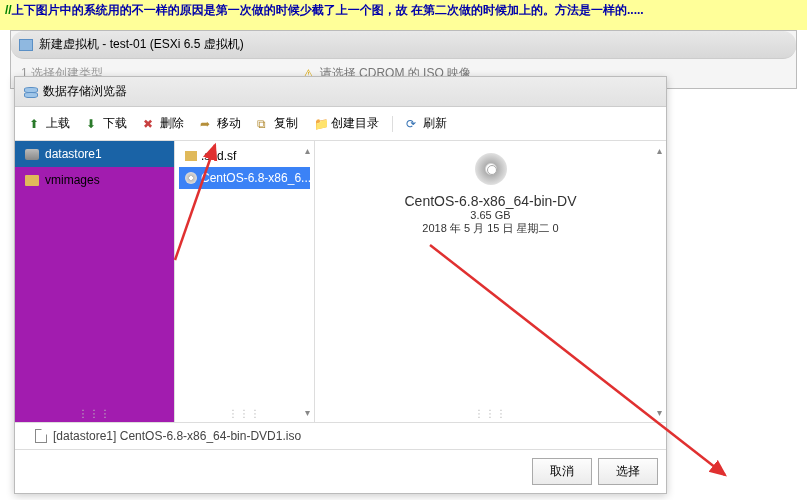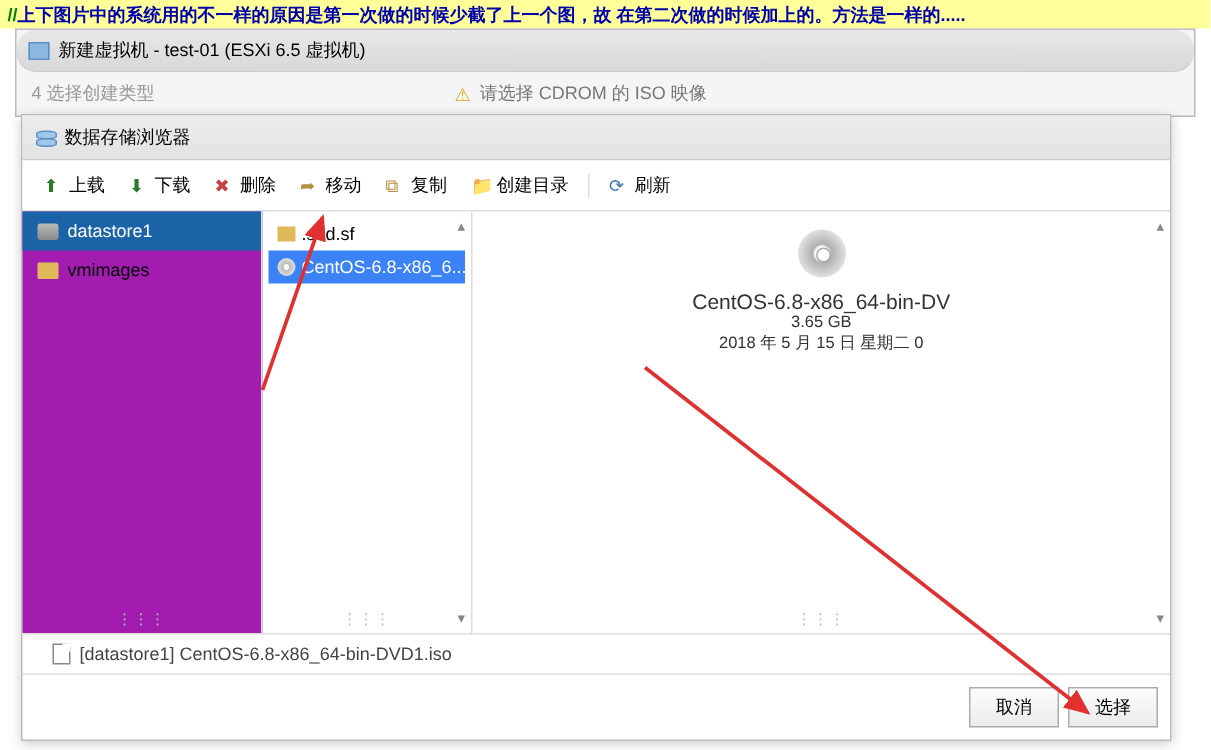--- a/index.html
+++ b/index.html
@@ -14,21 +14,21 @@
       height: 500px;
       background: #fff;
       overflow: hidden;
       position: relative;
     }
     .annotation {
       background: #ffff99;
       color: #222;
       padding: 2px 5px;
       font-size: 12px;
-      height: 19px;
+      height: 30px;
       white-space: nowrap;
       overflow: hidden;
     }
     .annotation .cmt { color: #008000; font-weight: bold; }
     .annotation .txt { color: #0000aa; font-weight: bold; }
     .window-outer {
       margin: 0 10px;
       border: 1px solid #bbb;
       background: #f5f5f5;
     }
@@ -58,21 +58,21 @@
       margin-left: 200px;
       display: flex;
       align-items: center;
       gap: 6px;
       color: #777;
     }
     .dialog {
       position: absolute;
       left: 14px;
       top: 76px;
-      width: 767px;
+      width: 653px;
       height: 418px;
       background: #fff;
       border: 1px solid #bbb;
       box-shadow: 0 2px 8px rgba(0,0,0,0.2);
       display: flex;
       flex-direction: column;
     }
     .dialog-title {
       background: linear-gradient(#ededed, #e2e2e2);
       padding: 6px 8px;
@@ -310,21 +310,21 @@
 <div class="annotation">
   <span class="cmt">//</span><span class="txt">上下图片中的系统用的不一样的原因是第一次做的时候少截了上一个图，故 在第二次做的时候加上的。方法是一样的.....</span>
 </div>
 
 <div class="window-outer">
   <div class="window-title-bar">
     <span class="monitor-icon"></span>
     <span>新建虚拟机 - test-01 (ESXi 6.5 虚拟机)</span>
   </div>
   <div class="subheader">
-    <span style="color:#999;">4 选择创建类型</span>
+    <span style="color:#999;">1 选择创建类型</span>
     <div class="warn-row">
       <span style="color:#d9a400;">⚠</span>
       <span>请选择 CDROM 的 ISO 映像</span>
     </div>
   </div>
 </div>
 
 <div class="dialog">
   <div class="dialog-title">
     <span class="db-icon"></span>

